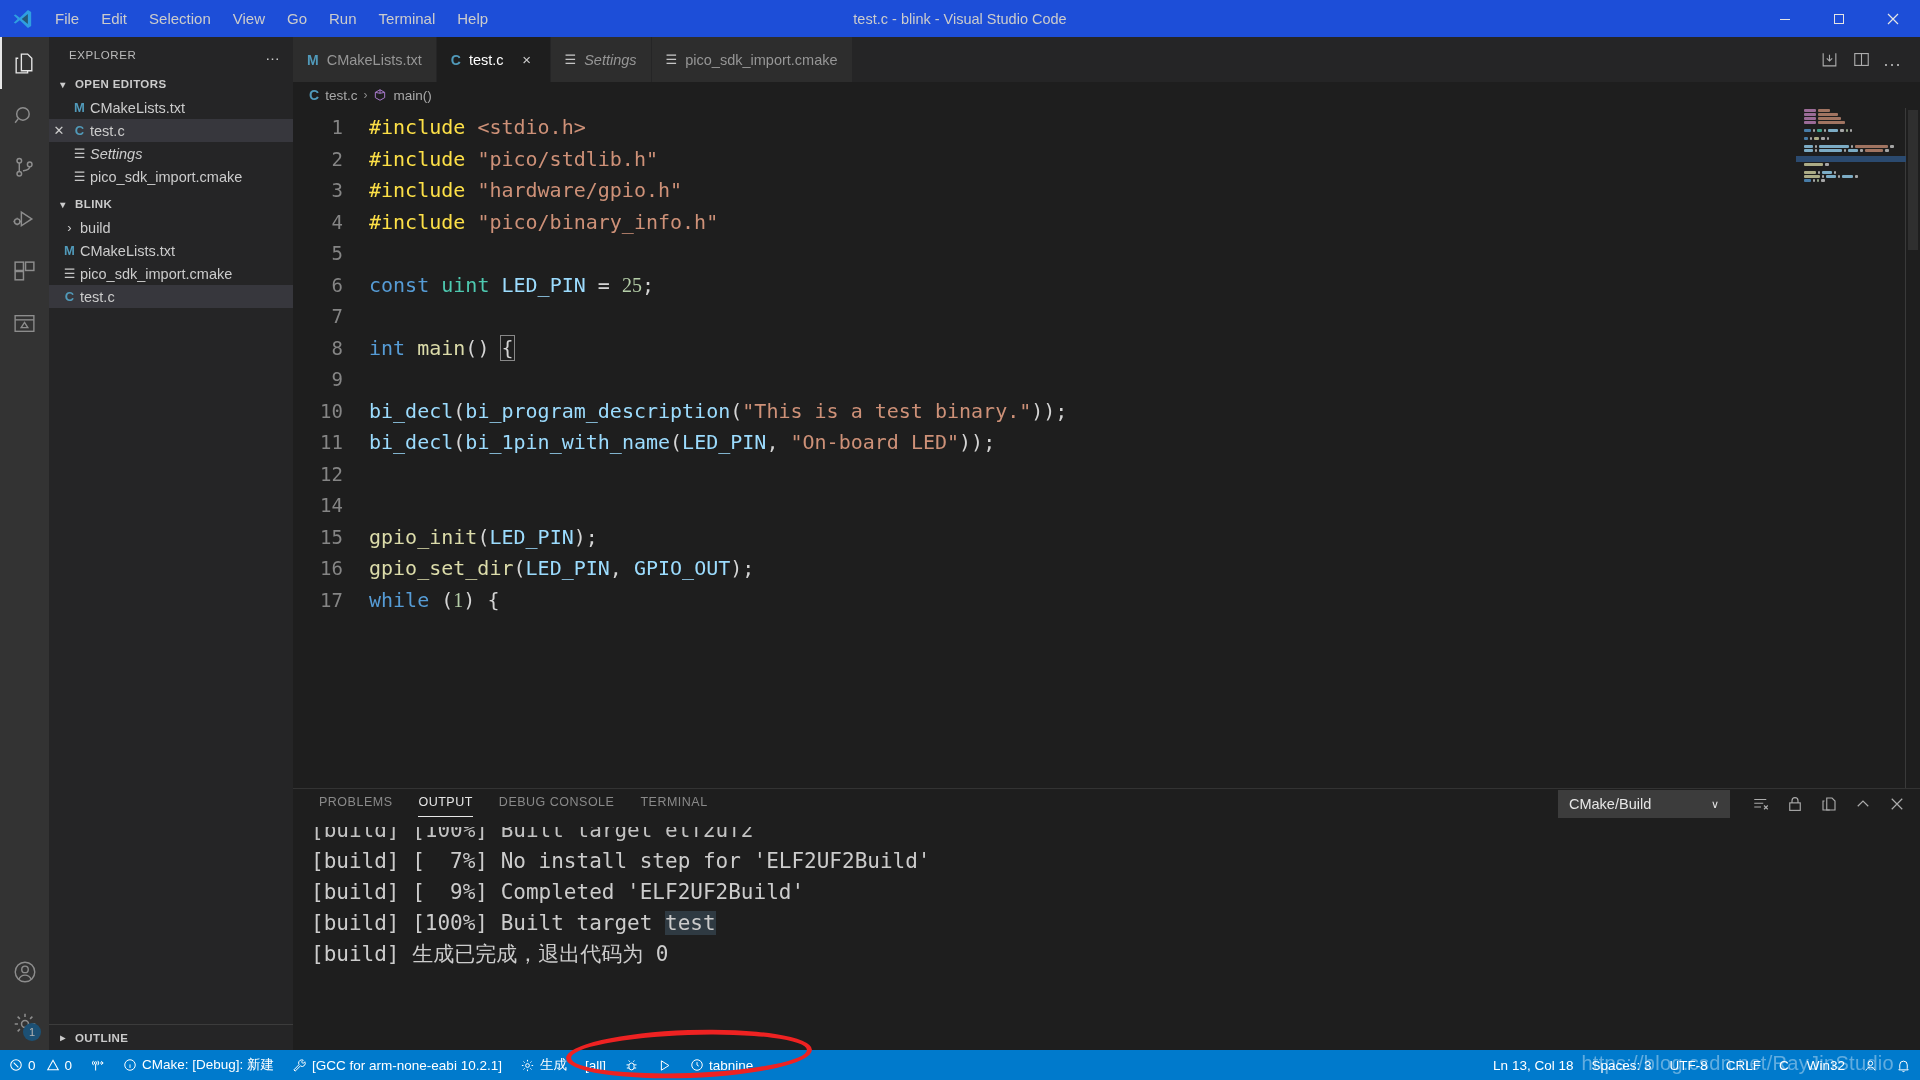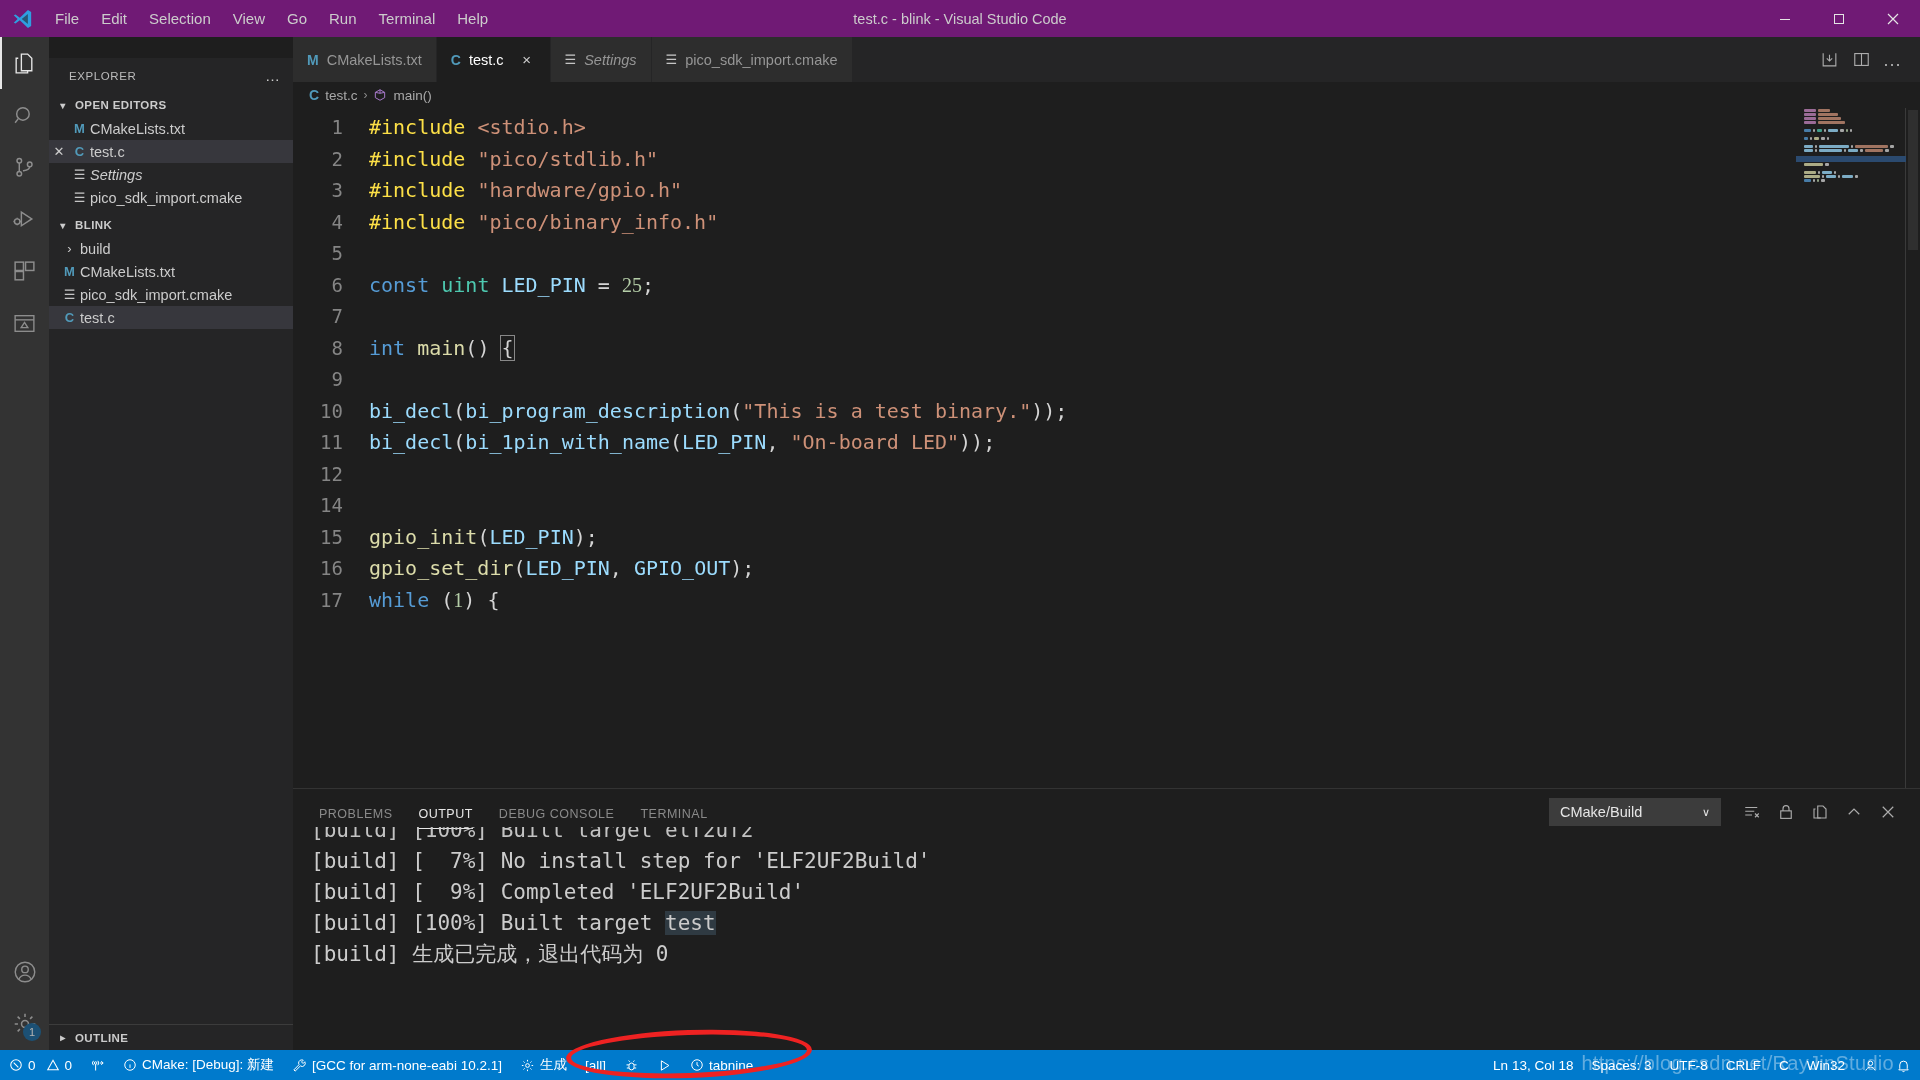--- a/index.html
+++ b/index.html
@@ -7,21 +7,21 @@
   body {
     background:#1e1e1e;
     font-family:"Liberation Sans", sans-serif;
     color:#cccccc;
     -webkit-font-smoothing:antialiased;
   }
   .app { position:relative; width:1920px; height:1080px; display:flex; flex-direction:column; }
 
   
   .titlebar {
-    height:37px; flex:0 0 37px; background:#701a75; display:flex; align-items:center;
+    height:37px; flex:0 0 37px; background:#1d4ed8; display:flex; align-items:center;
     position:relative; font-size:15px; color:#cccccc;
   }
   .vscode-logo { width:44px; height:37px; display:flex; align-items:center; justify-content:center; }
   .menu { display:flex; align-items:center; height:37px; }
   .menu-item {
     padding:0 11px; height:37px; line-height:37px; font-size:15px; color:#cccccc; cursor:default;
   }
   .title-center {
     position:absolute; left:0; right:0; text-align:center; font-size:14.5px; color:#cccccc;
     pointer-events:none;
@@ -48,21 +48,20 @@
   }
   .ab-badge {
     position:absolute; right:8px; bottom:9px; width:18px; height:18px; border-radius:9px;
     background:#0e639c; color:#fff; font-size:11px; line-height:18px; text-align:center;
   }
 
   
   .sidebar {
     width:244px; flex:0 0 244px; background:#252526; display:flex; flex-direction:column;
     font-size:14px;
-    margin-top:21px;
   }
   .sb-title {
     height:35px; display:flex; align-items:center; padding:0 12px 0 20px;
     font-size:11.5px; letter-spacing:.6px; color:#bbbbbb; text-transform:uppercase;
   }
   .sb-title .dots { margin-left:auto; letter-spacing:1px; font-size:15px; color:#ccc; }
   .sec-header {
     height:24px; display:flex; align-items:center; gap:4px; padding-left:6px;
     font-size:11.5px; font-weight:bold; letter-spacing:.4px; color:#cccccc;
   }
@@ -145,21 +144,21 @@
   }
   .mm-line { height:3px; margin:1px 0 0 8px; display:flex; gap:2px; }
   .mm-seg { height:3px; border-radius:1px; }
   .mm-hl { position:absolute; left:0; right:0; height:6px; background:#2b4a6f; }
   .mm-border { position:absolute; right:0; top:0; bottom:0; width:1px; background:#3a3a3a; }
   .scroll-deco { position:absolute; right:0; top:0; bottom:0; width:14px; background:#1e1e1e; }
   .sc-thumb { position:absolute; right:2px; top:2px; width:10px; height:140px; background:#4f4f4f; opacity:.35; }
 
   
   .panel { flex:0 0 262px; background:#1e1e1e; display:flex; flex-direction:column; border-top:1px solid #333; }
-  .panel-head { height:38px; flex:0 0 38px; display:flex; align-items:flex-end; padding:0 17px 0 26px; }
+  .panel-head { height:38px; flex:0 0 38px; display:flex; align-items:flex-start; padding:0 8px 0 26px; }
   .ptab {
     font-size:12.5px; letter-spacing:.5px; color:#8a8a8a; margin-right:26px; padding:6px 0 6px 0;
     position:relative; text-transform:uppercase;
   }
   .ptab.active { color:#e7e7e7; }
   .ptab.active::after { content:''; position:absolute; left:0; right:0; bottom:-2px; height:1px; background:#e7e7e7; }
   .panel-actions { margin-left:auto; display:flex; align-items:center; gap:4px; }
   .psel {
     background:#3c3c3c; color:#e6e6e6; font-size:14.5px; height:28px; min-width:172px;
     display:flex; align-items:center; padding:0 10px; border:1px solid #3c3c3c; margin-right:12px;

